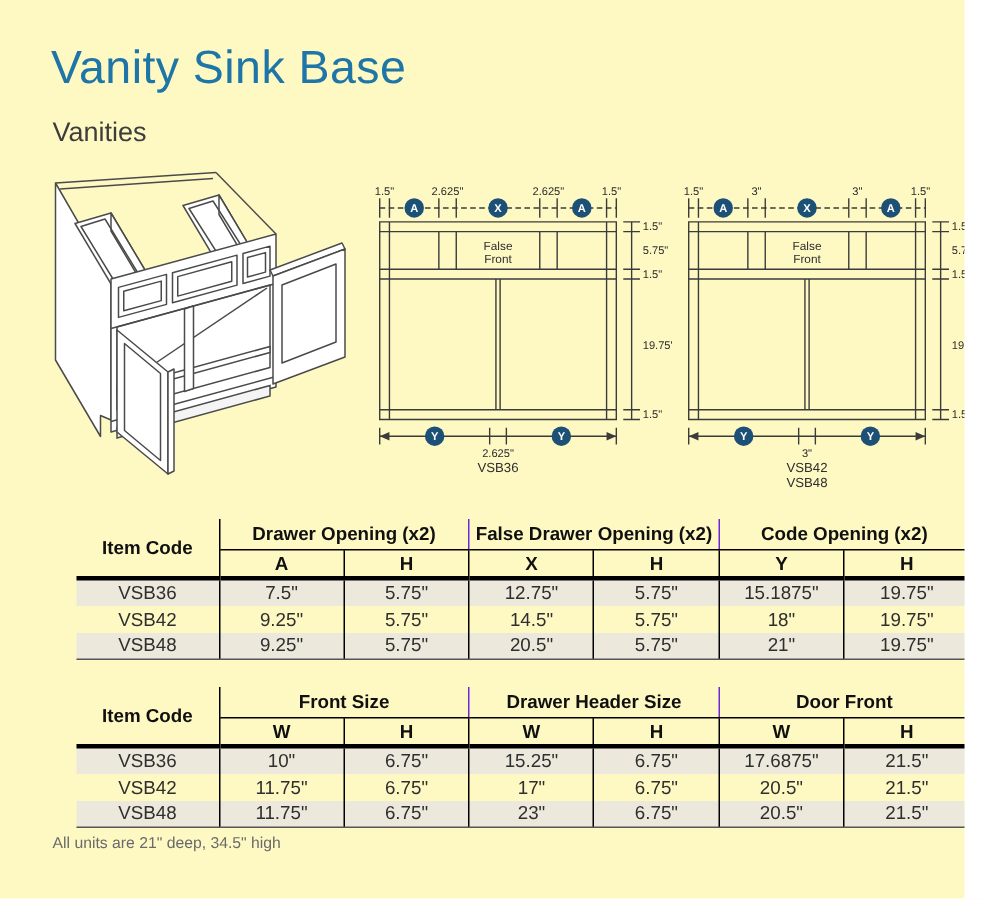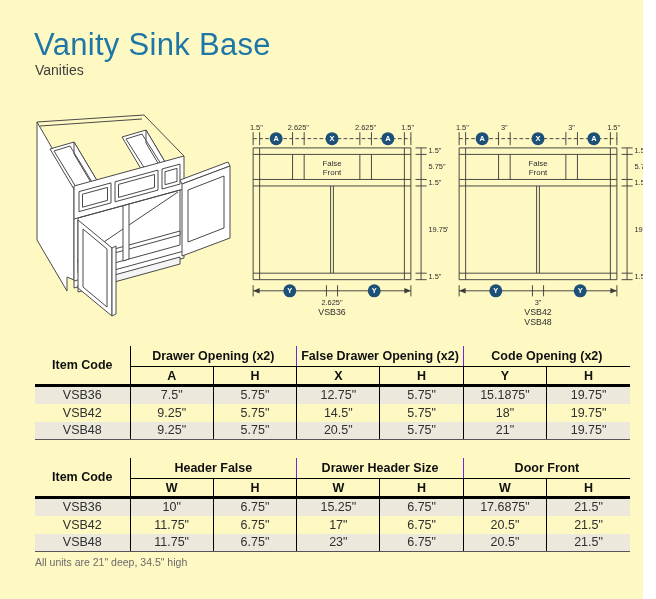--- a/index.html
+++ b/index.html
@@ -1,40 +1,40 @@
 <!DOCTYPE html>
 <html><head>
 <meta charset="utf-8">
 <style>
   html,body { margin:0; padding:0; background:#ffffff; }
   .page { position:relative; width:643px; height:599px; background:#fef9c3; overflow:hidden;
           font-family:"Liberation Sans", sans-serif; }
 
   .title    { position:absolute; left:34px; top:27px; font-size:31px; font-weight:400;
               color:#1e76a8; letter-spacing:0.3px; }
-  .subtitle { position:absolute; left:35px; top:62px; font-size:14px; color:#3d3d3d; }
+  .subtitle { position:absolute; left:35px; top:78px; font-size:18px; color:#3d3d3d; }
 
   .iso      { position:absolute; left:22px;  top:108px; }
   .diagram1 { position:absolute; left:242px; top:120px; }
   .diagram2 { position:absolute; left:448px; top:120px; }
 
   .dline  { stroke:#3b3b3b; stroke-width:1; fill:none; }
   .dash   { stroke:#3b3b3b; stroke-width:1; stroke-dasharray:4 2.5; }
   .badge  { fill:#1d5077; }
   .badge-t{ font-size:8px; font-weight:bold; fill:#ffffff; text-anchor:middle; }
   .dim    { font-size:8px; fill:#2e2e2e; text-anchor:middle; }
   .dimr   { font-size:8px; fill:#2e2e2e; text-anchor:start; }
   .ff     { font-size:8.5px; fill:#2e2e2e; text-anchor:middle; }
   .cap    { font-size:9.5px; fill:#2e2e2e; text-anchor:middle; }
   .arrow  { fill:#3b3b3b; stroke:none; }
   .cab    { stroke:#4a4a4a; stroke-width:1; fill:#ffffff; stroke-linejoin:round; }
   .cabl   { stroke:#4a4a4a; stroke-width:1; fill:none; stroke-linejoin:round; }
   .toe    { stroke:#4a4a4a; stroke-width:1; fill:#f4f4f4; }
 
-  .spec-table { position:absolute; left:35px; width:595px; border-collapse:collapse;
+  .spec-table { position:absolute; left:51px; width:595px; border-collapse:collapse;
                 table-layout:fixed; }
   #table1 { top:346px; }
   #table2 { top:458px; }
   .spec-table col.c0 { width:95px; }
   .spec-table col.c  { width:83.3px; }
   .spec-table th, .spec-table td { padding:0; text-align:center; font-size:12.5px; }
   .spec-table thead tr.r1 th { height:20px; }
   .spec-table thead tr.r2 th { height:17px; }
   .spec-table tbody tr { height:18px; }
   .spec-table th { font-weight:bold; color:#101010; }
@@ -236,21 +236,21 @@
         <col class="c">
         <col class="c">
         <col class="c">
         <col class="c">
         <col class="c">
         <col class="c">
       </colgroup>
     <thead>
       <tr class="r1">
         <th class="th-item" rowspan="2">Item Code</th>
-        <th class="th-group g-sep" colspan="2">Header False</th>
+        <th class="th-group g-sep" colspan="2">Front Size</th>
         <th class="th-group g-sep" colspan="2">Drawer Header Size</th>
         <th class="th-group" colspan="2">Door Front</th>
       </tr>
       <tr class="r2">
         <th class="th-sub">W</th>
         <th class="th-sub">H</th>
         <th class="th-sub">W</th>
         <th class="th-sub">H</th>
         <th class="th-sub">W</th>
         <th class="th-sub">H</th>

